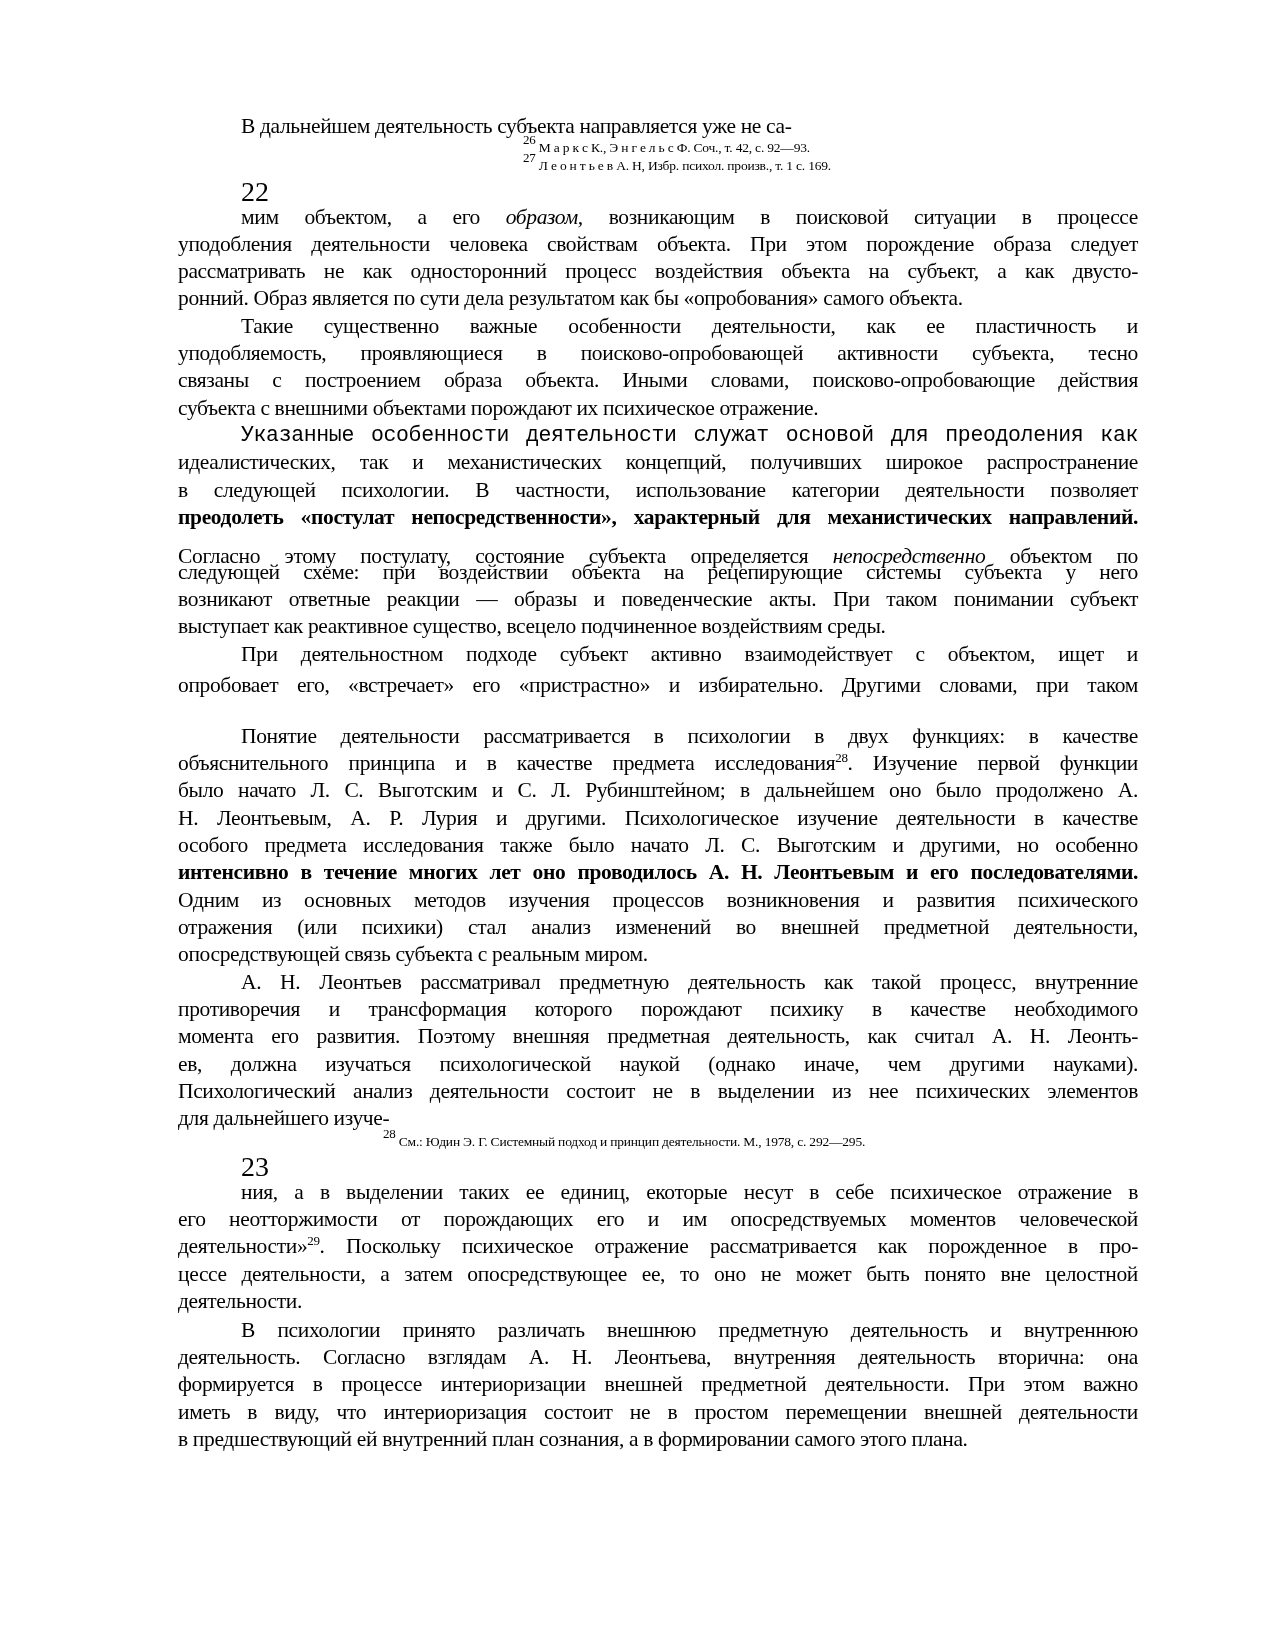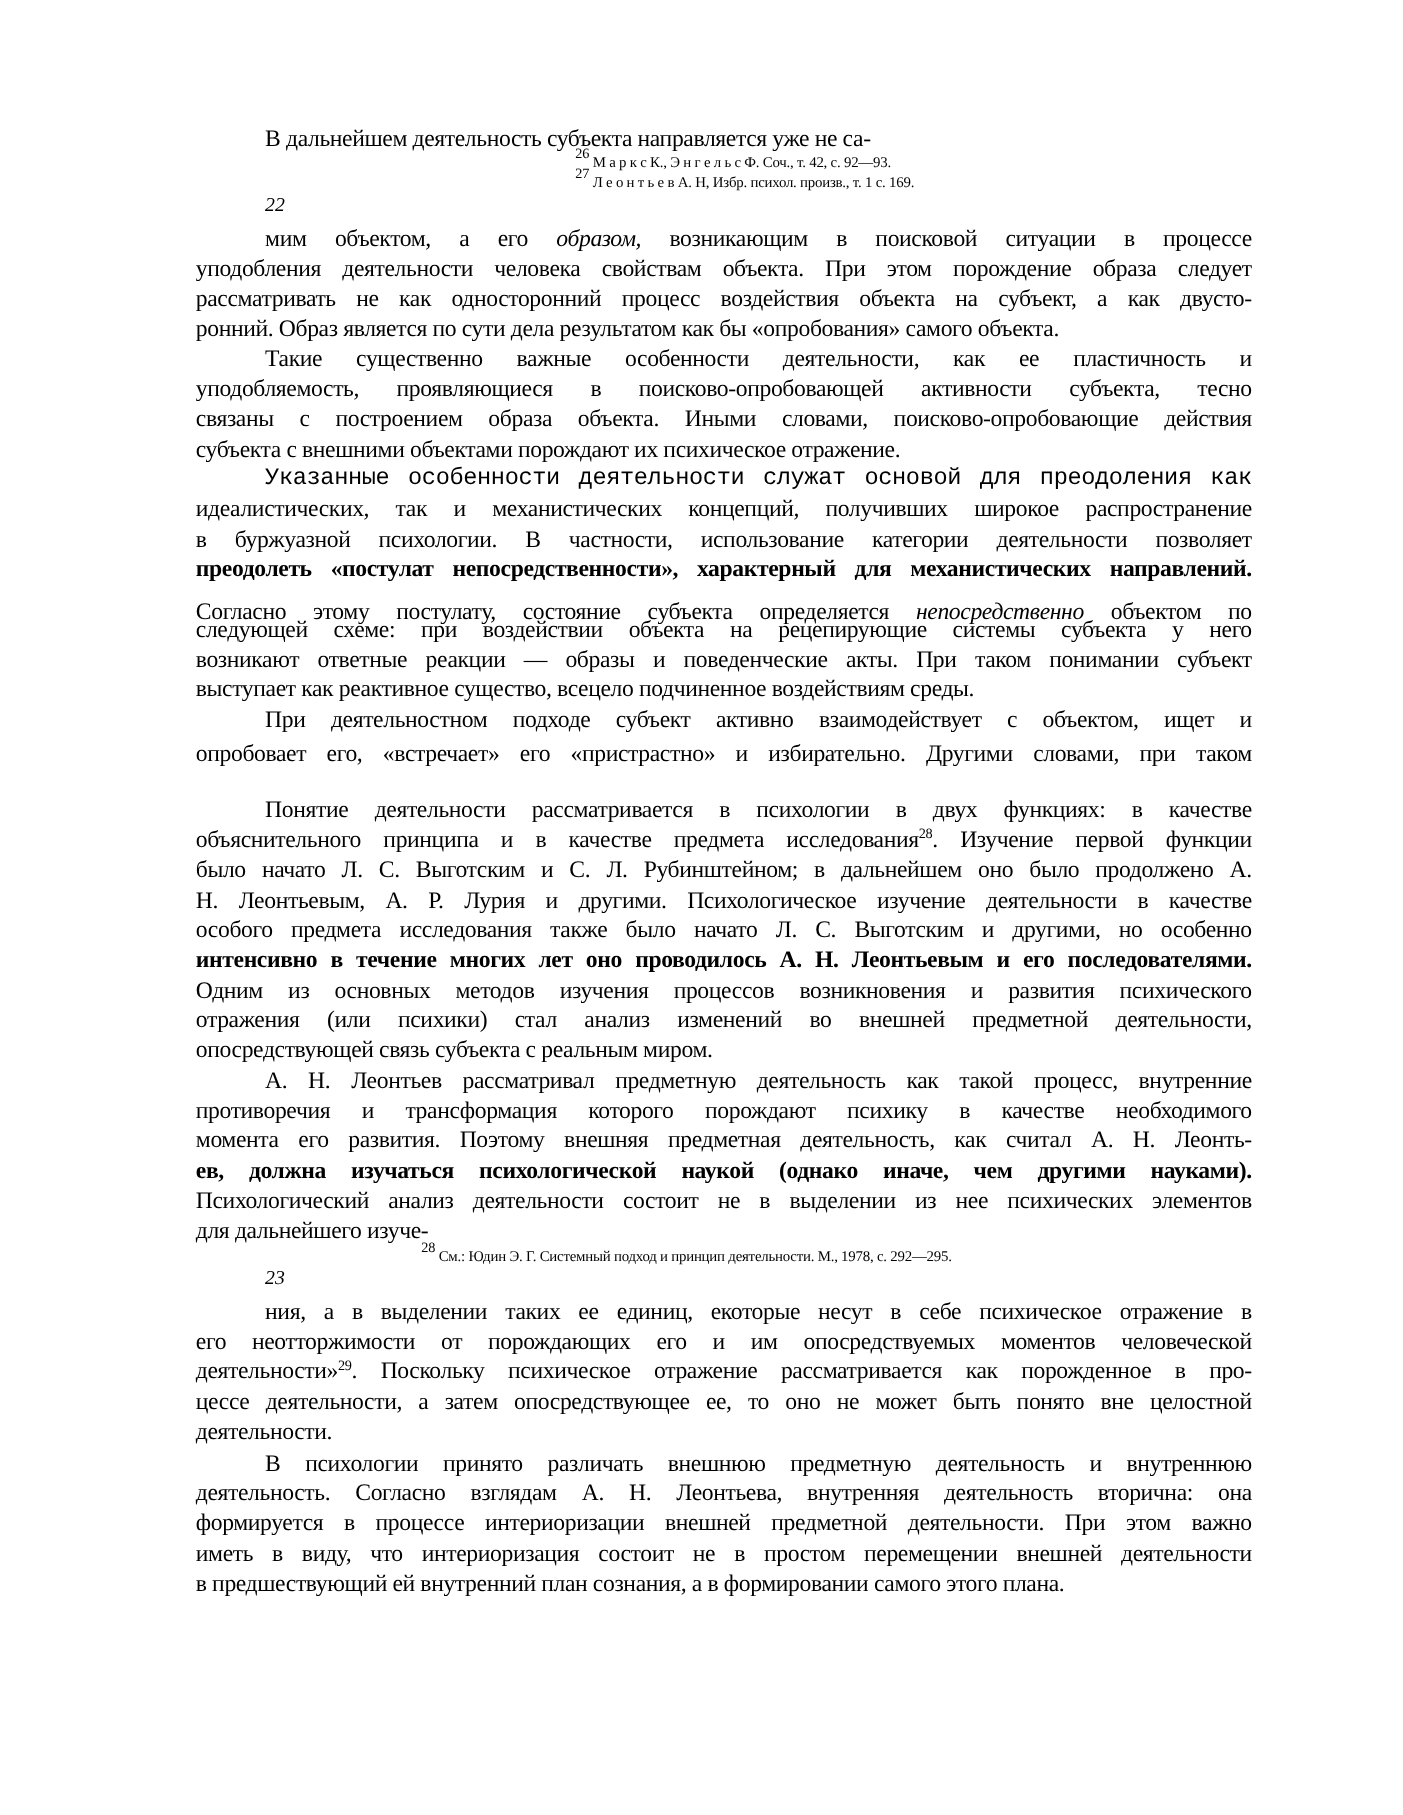--- a/index.html
+++ b/index.html
@@ -13,21 +13,21 @@
     position: absolute; left: 178px; width: 960px;
     font-size: 21.5px; line-height: 27.2px; white-space: nowrap;
     letter-spacing: -0.35px;
   }
   .just { text-align: justify; text-align-last: justify; white-space: normal; }
   .indent { left: 241px; width: 897px; }
   .fn {
     position: absolute; font-size: 13.5px; line-height: 17px; white-space: nowrap;
     letter-spacing: -0.2px;
   }
-  .pagenum { position: absolute; left: 241px; font-size: 18px; font-style: italic; }
+  .pagenum { position: absolute; left: 241px; font-size: 28px; }
   sup { font-size: 13px; line-height: 0; vertical-align: 8px; }
   i { font-style: italic; }
 </style>
 </head>
 <body>
 
 <div class="page">
 
   <div class="line indent" style="top:113px;">В дальнейшем деятельность субъекта направляется уже не са-</div>
 
@@ -41,21 +41,21 @@
   <div class="line just" style="top:258px;">рассматривать не как односторонний процесс воздействия объекта на субъект, а как двусто-</div>
   <div class="line" style="top:285px;">ронний. Образ является по сути дела результатом как бы «опробования» самого объекта.</div>
 
   <div class="line just indent" style="top:313px;">Такие существенно важные особенности деятельности, как ее пластичность и</div>
   <div class="line just" style="top:340px;">уподобляемость, проявляющиеся в поисково-опробовающей активности субъекта, тесно</div>
   <div class="line just" style="top:367px;">связаны с построением образа объекта. Иными словами, поисково-опробовающие действия</div>
   <div class="line" style="top:395px;">субъекта с внешними объектами порождают их психическое отражение.</div>
 
   <div class="line just indent" style="top:422px;font-family:Liberation Mono, monospace;">Указанные особенности деятельности служат основой для преодоления как</div>
   <div class="line just" style="top:449px;">идеалистических, так и механистических концепций, получивших широкое распространение</div>
-  <div class="line just" style="top:477px;">в буржуазной психологии. В частности, использование категории деятельности позволяет</div>
+  <div class="line just" style="top:477px;">в следующей психологии. В частности, использование категории деятельности позволяет</div>
   <div class="line just" style="top:504px;font-weight:bold;">преодолеть «постулат непосредственности», характерный для механистических направлений.</div>
   <div class="line just" style="top:543px;"><span>Согласно этому постулату, состояние субъекта определяется </span><i>непосредственно</i><span> объектом по</span></div>
   <div class="line just" style="top:559px;">следующей схеме: при воздействии объекта на рецепирующие системы субъекта у него</div>
   <div class="line just" style="top:586px;">возникают ответные реакции — образы и поведенческие акты. При таком понимании субъект</div>
   <div class="line" style="top:613px;">выступает как реактивное существо, всецело подчиненное воздействиям среды.</div>
 
   <div class="line just indent" style="top:641px;">При деятельностном подходе субъект активно взаимодействует с объектом, ищет и</div>
   <div class="line just" style="top:672px;">опробовает его, «встречает» его «пристрастно» и избирательно. Другими словами, при таком</div>
 
   <div class="line just indent" style="top:723px;">Понятие деятельности рассматривается в психологии в двух функциях: в качестве</div>
@@ -64,21 +64,21 @@
   <div class="line just" style="top:805px;">Н. Леонтьевым, А. Р. Лурия и другими. Психологическое изучение деятельности в качестве</div>
   <div class="line just" style="top:832px;">особого предмета исследования также было начато Л. С. Выготским и другими, но особенно</div>
   <div class="line just" style="top:859px;font-weight:bold;">интенсивно в течение многих лет оно проводилось А. Н. Леонтьевым и его последователями.</div>
   <div class="line just" style="top:887px;">Одним из основных методов изучения процессов возникновения и развития психического</div>
   <div class="line just" style="top:914px;">отражения (или психики) стал анализ изменений во внешней предметной деятельности,</div>
   <div class="line" style="top:941px;">опосредствующей связь субъекта с реальным миром.</div>
 
   <div class="line just indent" style="top:969px;">А. Н. Леонтьев рассматривал предметную деятельность как такой процесс, внутренние</div>
   <div class="line just" style="top:996px;">противоречия и трансформация которого порождают психику в качестве необходимого</div>
   <div class="line just" style="top:1023px;">момента его развития. Поэтому внешняя предметная деятельность, как считал А. Н. Леонть-</div>
-  <div class="line just" style="top:1051px;font-weight:bold;">ев, должна изучаться психологической наукой (однако иначе, чем другими науками).</div>
+  <div class="line just" style="top:1051px;">ев, должна изучаться психологической наукой (однако иначе, чем другими науками).</div>
   <div class="line just" style="top:1078px;">Психологический анализ деятельности состоит не в выделении из нее психических элементов</div>
   <div class="line" style="top:1105px;">для дальнейшего изуче-</div>
 
   <div class="fn" style="left:383px; top:1133px;"><sup>28</sup> <span>См.: Юдин Э. Г. Системный подход и принцип деятельности. М., 1978, с. 292—295.</span></div>
 
   <div class="pagenum" style="top:1151px;">23</div>
 
   <div class="line just indent" style="top:1179px;">ния, а в выделении таких ее единиц, екоторые несут в себе психическое отражение в</div>
   <div class="line just" style="top:1206px;">его неотторжимости от порождающих его и им опосредствуемых моментов человеческой</div>
   <div class="line just" style="top:1233px;"><span>деятельности»</span><sup>29</sup><span>. Поскольку психическое отражение рассматривается как порожденное в про-</span></div>

